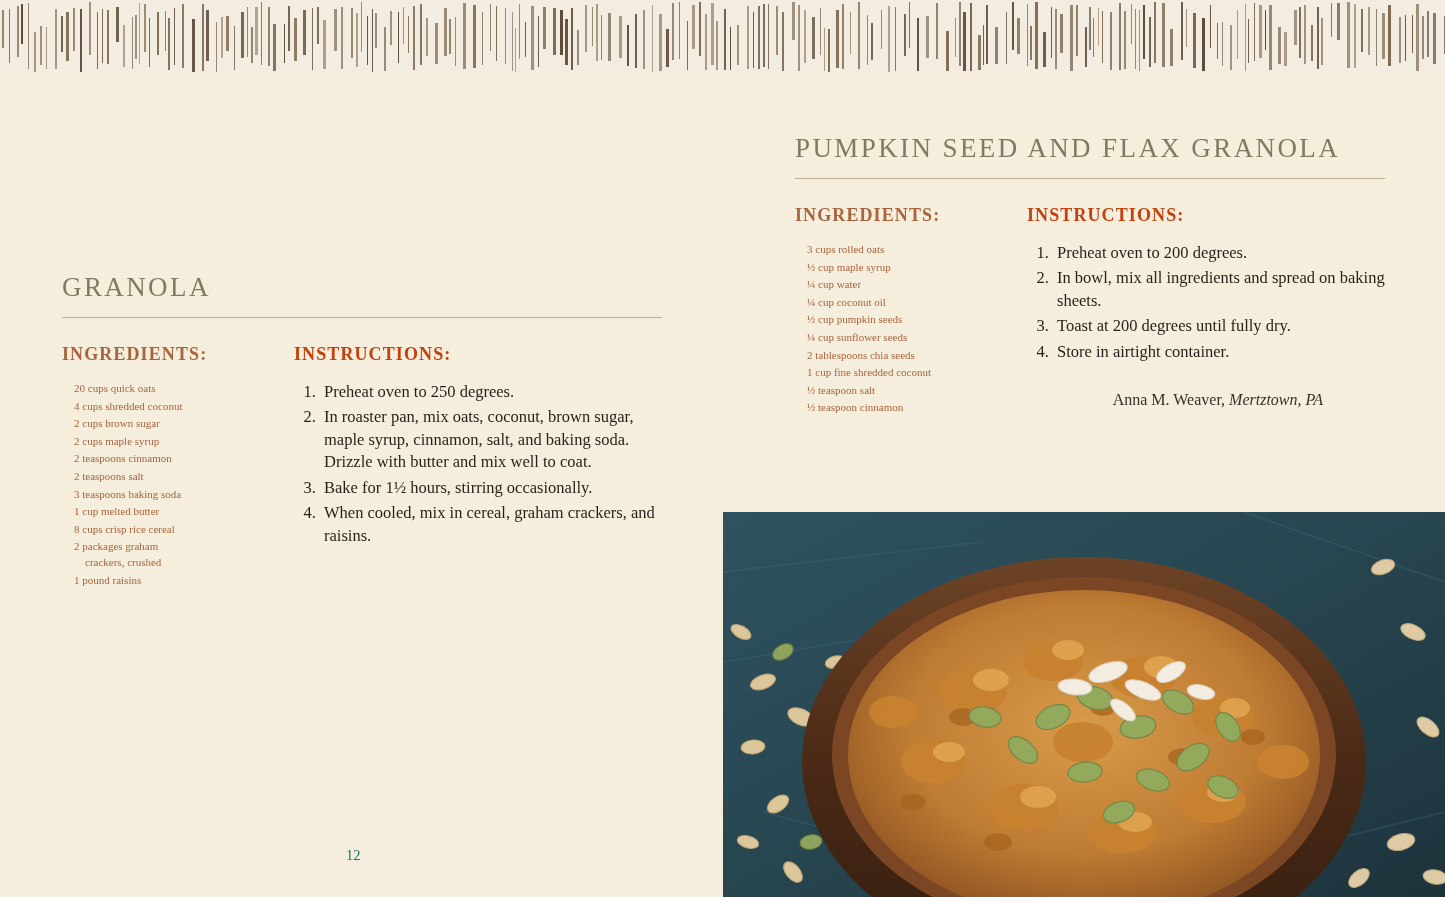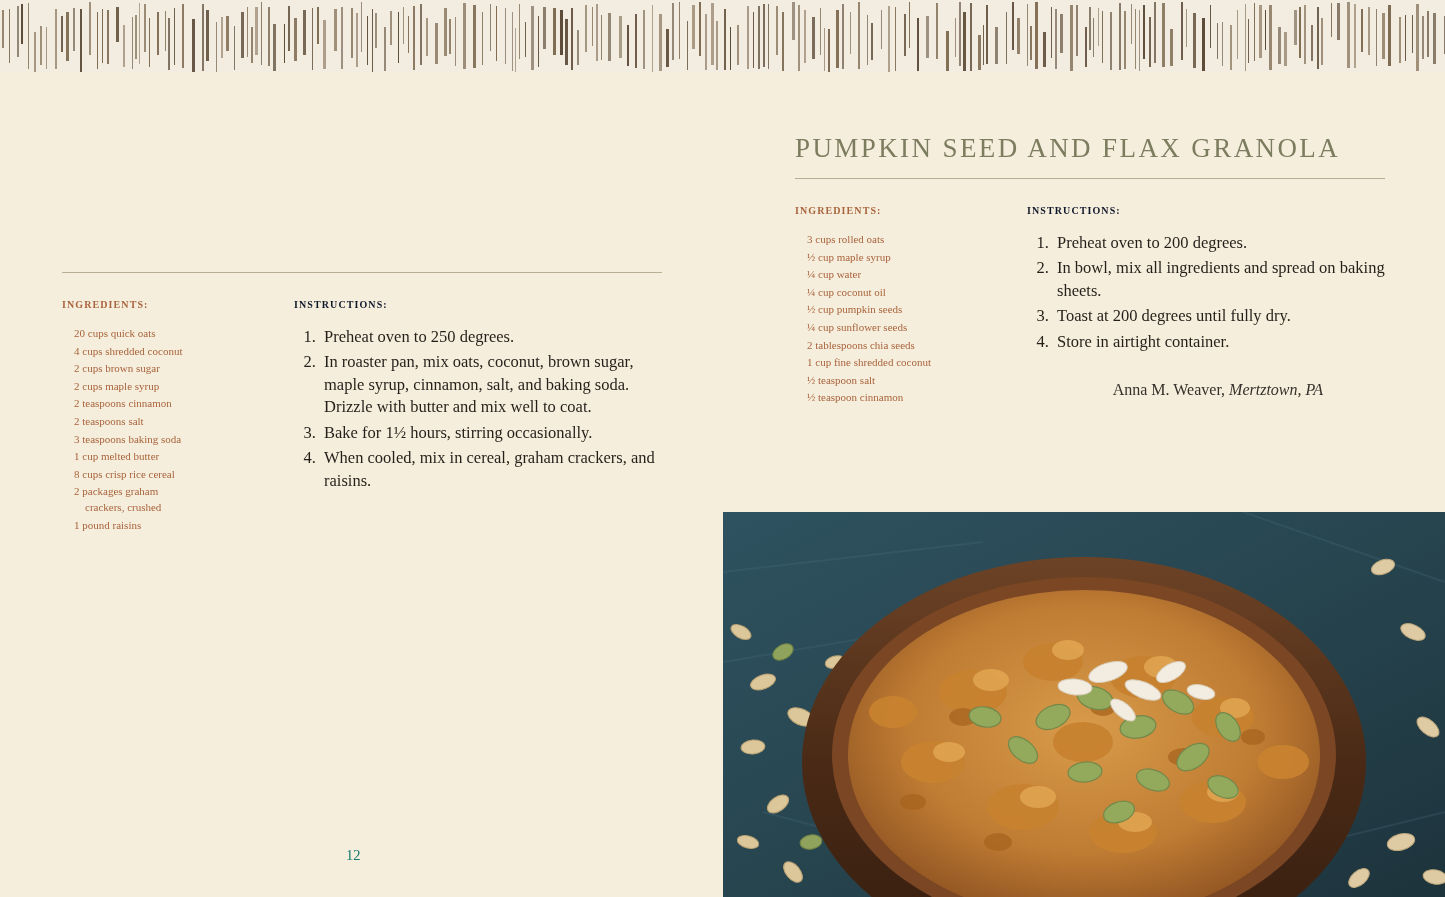--- a/index.html
+++ b/index.html
@@ -80,28 +80,28 @@
   }
   .col-ins {
     flex: 1 1 auto;
   }
   .recipe-right .col-ing {
     width: 232px;
     flex: 0 0 232px;
   }
 
   .subhead {
-    font-size: 10px;
+    font-size: 18px;
     letter-spacing: 1.1px;
     color: #a8643c;
     margin: 0 0 16px 0;
     text-transform: uppercase;
   }
   .subhead.dark {
-    color: #0f172a;
+    color: #c2410c;
   }
 
   ul.ingredients {
     list-style: none;
     margin: 0;
     padding: 0 0 0 12px;
     color: #a8643c;
     font-size: 11px;
     line-height: 1.42;
   }
@@ -385,20 +385,21 @@
         <rect x="1427" y="11" width="2" height="46" fill="#5b4a36" opacity="0.70"></rect>
         <rect x="1433" y="13" width="3" height="51" fill="#5b4a36" opacity="0.69"></rect>
         <rect x="1444" y="16" width="2" height="38" fill="#5b4a36" opacity="0.72"></rect>
       </g>
   </svg>
 </div>
 
 <div class="page">
 
   <section class="recipe-left">
+    <h1 class="recipe-title">GRANOLA</h1>
     <hr class="title-rule">
     <div class="cols">
       <div class="col-ing">
         <h2 class="subhead">INGREDIENTS:</h2>
         <ul class="ingredients">
             <li>20 cups quick oats</li>
             <li>4 cups shredded coconut</li>
             <li>2 cups brown sugar</li>
             <li>2 cups maple syrup</li>
             <li>2 teaspoons cinnamon</li>

